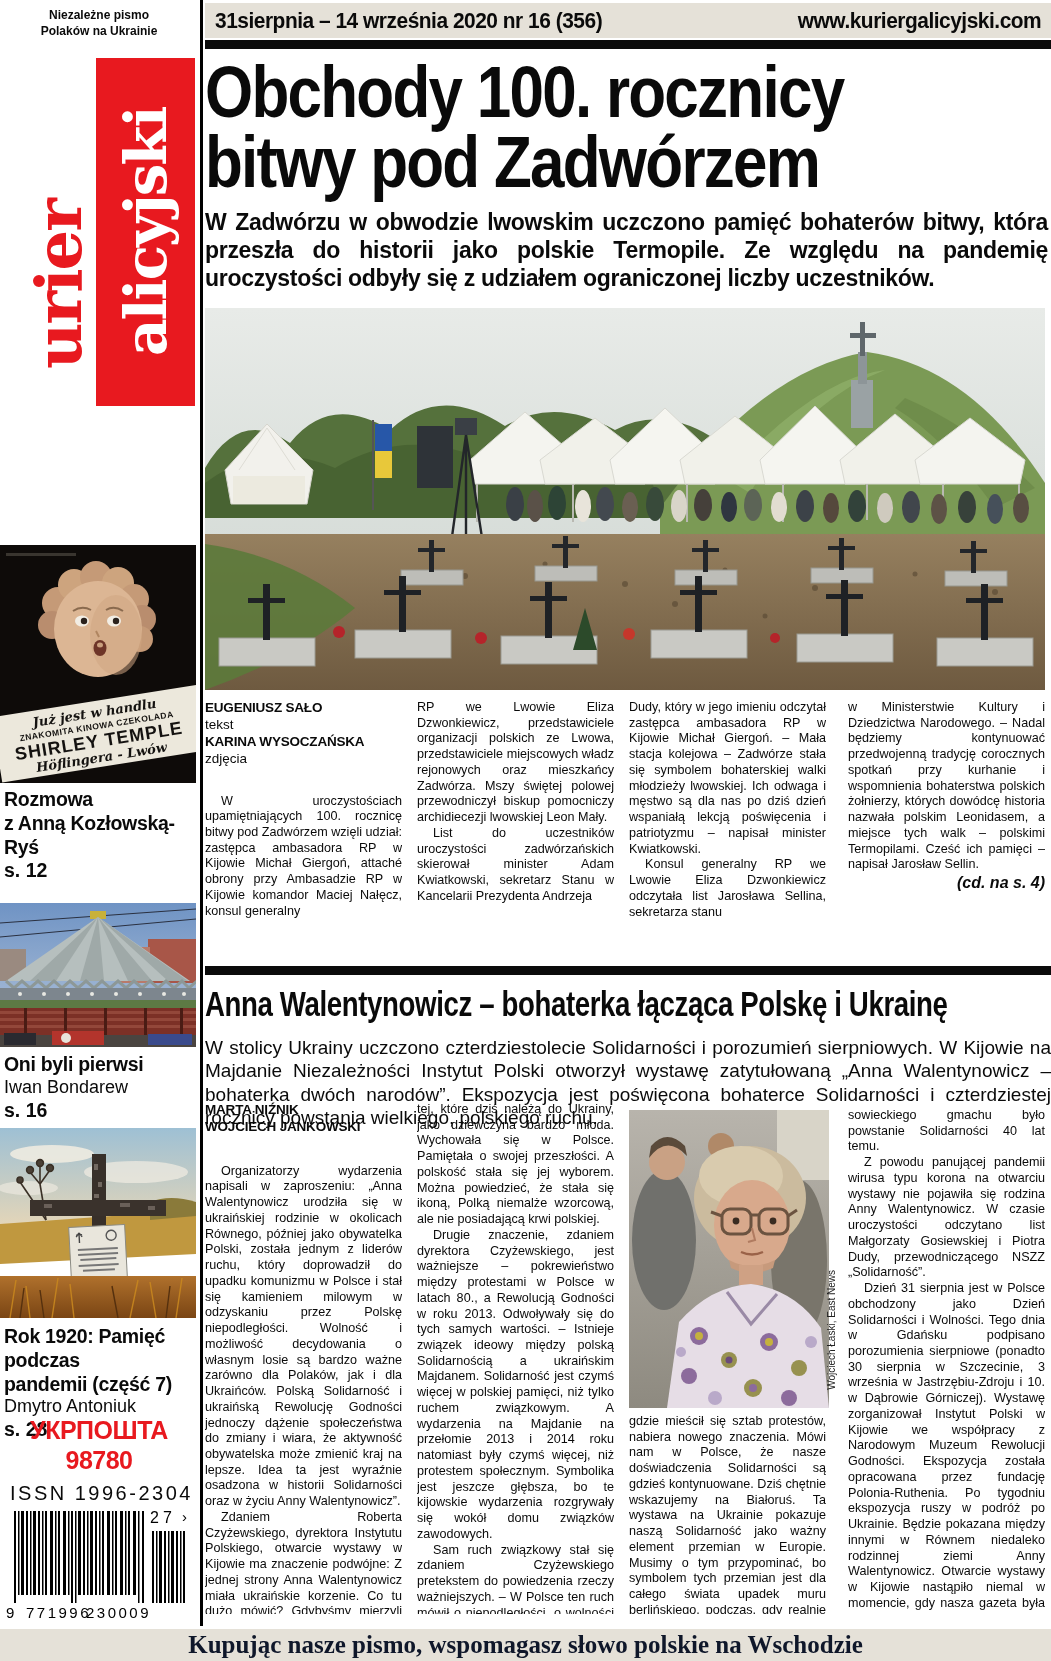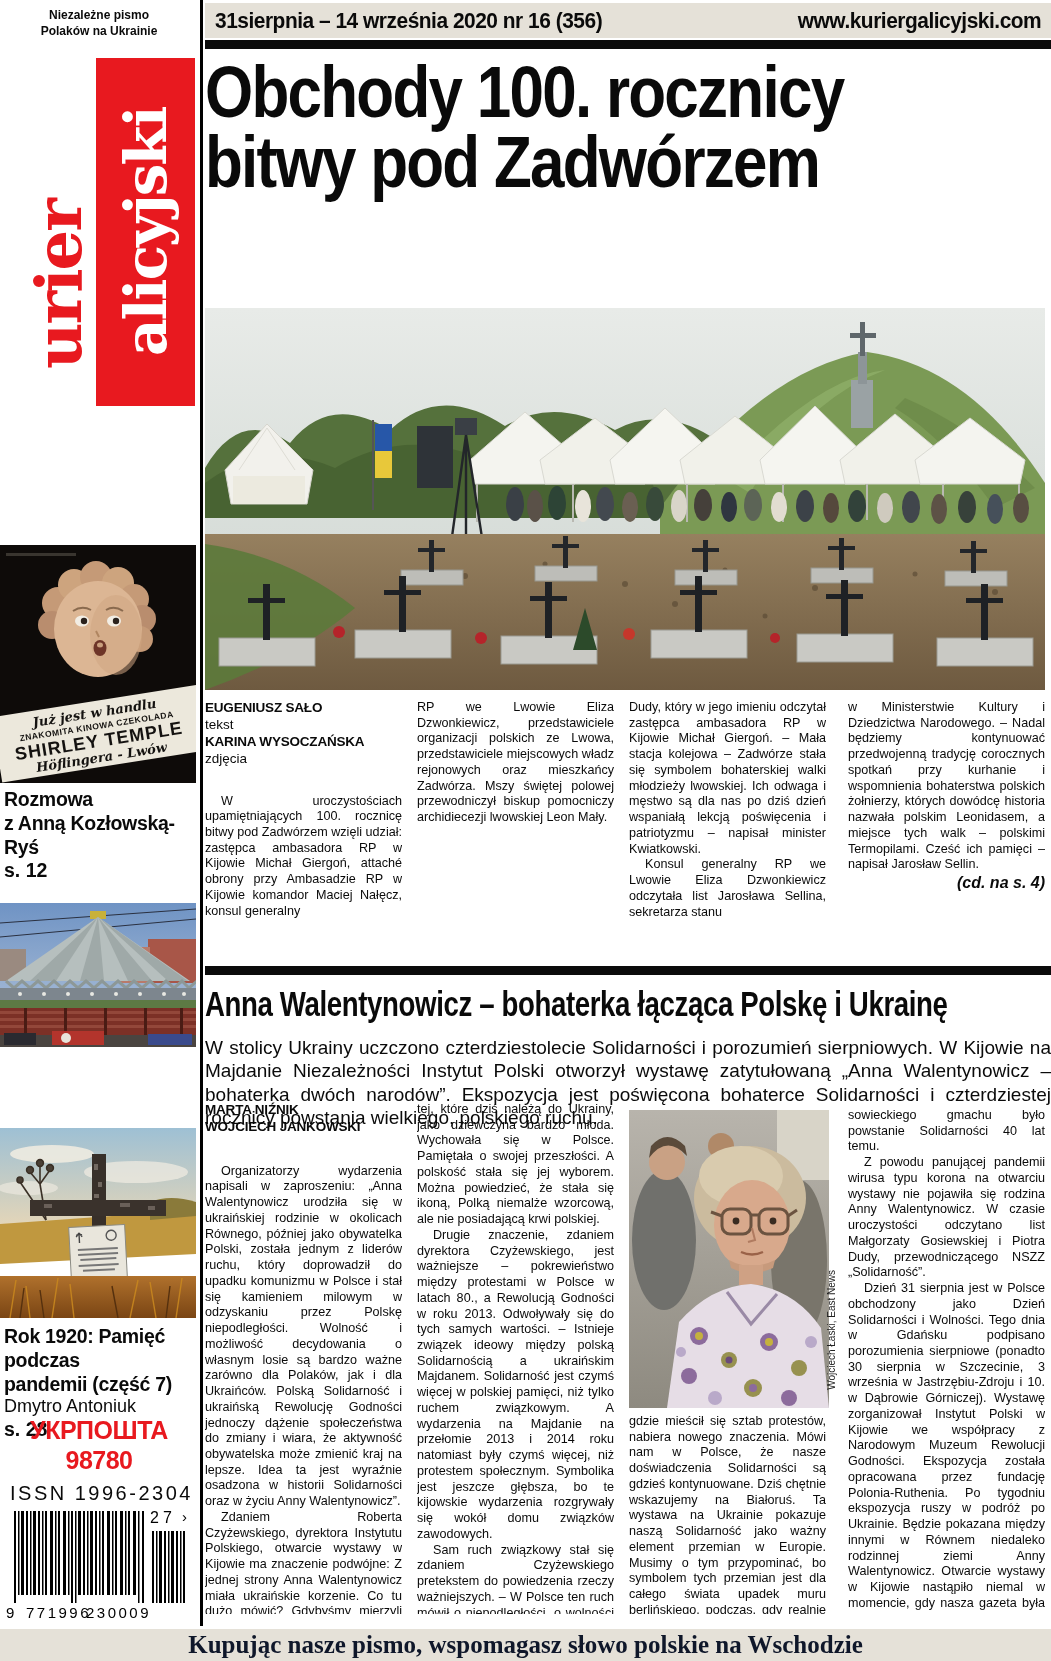--- a/index.html
+++ b/index.html
@@ -188,20 +188,25 @@
         <rect x="144" y="105" width="3" height="27"></rect>
         <rect x="180" y="105" width="3" height="27"></rect>
       </g>
     <rect x="0" y="132" width="196" height="12" fill="#4a4440"></rect>
     <rect x="4" y="130" width="32" height="12" fill="#2a2a30"></rect>
     <rect x="52" y="128" width="52" height="14" fill="#b3342c"></rect>
     <circle cx="66" cy="135" r="5" fill="#e8e4da"></circle>
     <rect x="148" y="131" width="44" height="11" fill="#3a4a8c"></rect>
   </svg>
 
+  <div class="teaser" id="teaser2">
+    <span class="t">Oni byli pierwsi</span>
+    <span class="a">Iwan Bondarew</span>
+    <span class="p">s. 16</span>
+  </div>
 
   <svg class="sideimg" style="top:1128px" width="196" height="190" viewBox="0 0 196 190">
     <defs>
       <linearGradient id="xsky" x1="0" y1="0" x2="0" y2="1">
         <stop offset="0" stop-color="#9ec0d4"></stop>
           <stop offset="1" stop-color="#e5d6b8"></stop>
       </linearGradient>
       <linearGradient id="xgrass" x1="0" y1="0" x2="0" y2="1">
         <stop offset="0" stop-color="#b0712c"></stop>
           <stop offset="1" stop-color="#7a4514"></stop>
@@ -329,20 +334,21 @@
     <text x="176" y="17" font-size="15" fill="#000" font-family="Liberation Sans,sans-serif">›</text>
     <text x="0" y="113" font-size="15" fill="#000" font-family="Liberation Sans,sans-serif">9</text>
     <text x="20" y="113" font-size="15" letter-spacing="2.5" fill="#000" font-family="Liberation Sans,sans-serif">771996</text>
     <text x="80" y="113" font-size="15" letter-spacing="2.5" fill="#000" font-family="Liberation Sans,sans-serif">230009</text>
   </svg>
 
   <div class="h1wrap">
     <span>Obchody 100. rocznicy</span>
     <span>bitwy pod Zadwórzem</span>
   </div>
+  <div class="lede1">W Zadwórzu w obwodzie lwowskim uczczono pamięć bohaterów bitwy, która przeszła do historii jako polskie Termopile. Ze względu na pandemię uroczystości odbyły się z udziałem ograniczonej liczby uczestników.</div>
 
   <svg class="mainphoto" viewBox="0 0 840 382" preserveAspectRatio="none">
     <defs>
       <linearGradient id="sky" x1="0" y1="0" x2="0" y2="1">
         <stop offset="0" stop-color="#e8ebe8"></stop>
           <stop offset="1" stop-color="#ccd4cf"></stop>
       </linearGradient>
       <linearGradient id="ground" x1="0" y1="0" x2="0" y2="1">
         <stop offset="0" stop-color="#96805f"></stop>
           <stop offset="1" stop-color="#6e5a40"></stop>
@@ -483,20 +489,21 @@
     <div class="byline">
       <b>EUGENIUSZ SAŁO</b>
       <i>tekst</i>
       <b>KARINA WYSOCZAŃSKA</b>
       <i>zdjęcia</i>
     </div>
     <p class="ind firstp">W uroczystościach upamiętniających 100. rocznicę bitwy pod Zadwórzem wzięli udział: zastępca ambasadora RP w Kijowie Michał Giergoń, attaché obrony przy Ambasadzie RP w Kijowie komandor Maciej Nałęcz, konsul generalny</p>
   </div>
   <div class="col a1" id="a1c2">
     <p>RP we Lwowie Eliza Dzwonkiewicz, przedstawiciele organizacji polskich ze Lwowa, przedstawiciele miejscowych władz rejonowych oraz mieszkańcy Zadwórza. Mszy świętej polowej przewodniczył biskup pomocniczy archidiecezji lwowskiej Leon Mały.</p>
+    <p class="ind">List do uczestników uroczystości zadwórzańskich skierował minister Adam Kwiatkowski, sekretarz Stanu w Kancelarii Prezydenta Andrzeja</p>
   </div>
   <div class="col a1" id="a1c3">
     <p>Dudy, który w jego imieniu odczytał zastępca ambasadora RP w Kijowie Michał Giergoń. – Mała stacja kolejowa – Zadwórze stała się symbolem bohaterskiej walki młodzieży lwowskiej. Ich odwaga i męstwo są dla nas po dziś dzień wspaniałą lekcją poświęcenia i patriotyzmu – napisał minister Kwiatkowski.</p>
     <p class="ind">Konsul generalny RP we Lwowie Eliza Dzwonkiewicz odczytała list Jarosława Sellina, sekretarza stanu</p>
   </div>
   <div class="col a1" id="a1c4">
     <p>w Ministerstwie Kultury i Dziedzictwa Narodowego. – Nadal będziemy kontynuować przedwojenną tradycję corocznych spotkań przy kurhanie i wspomnienia bohaterstwa polskich żołnierzy, których dowódcę historia nazwała polskim Leonidasem, a miejsce tych walk – polskimi Termopilami. Cześć ich pamięci – napisał Jarosław Sellin.</p>
     <p class="cont">(cd. na s. 4)</p>
   </div>
 

